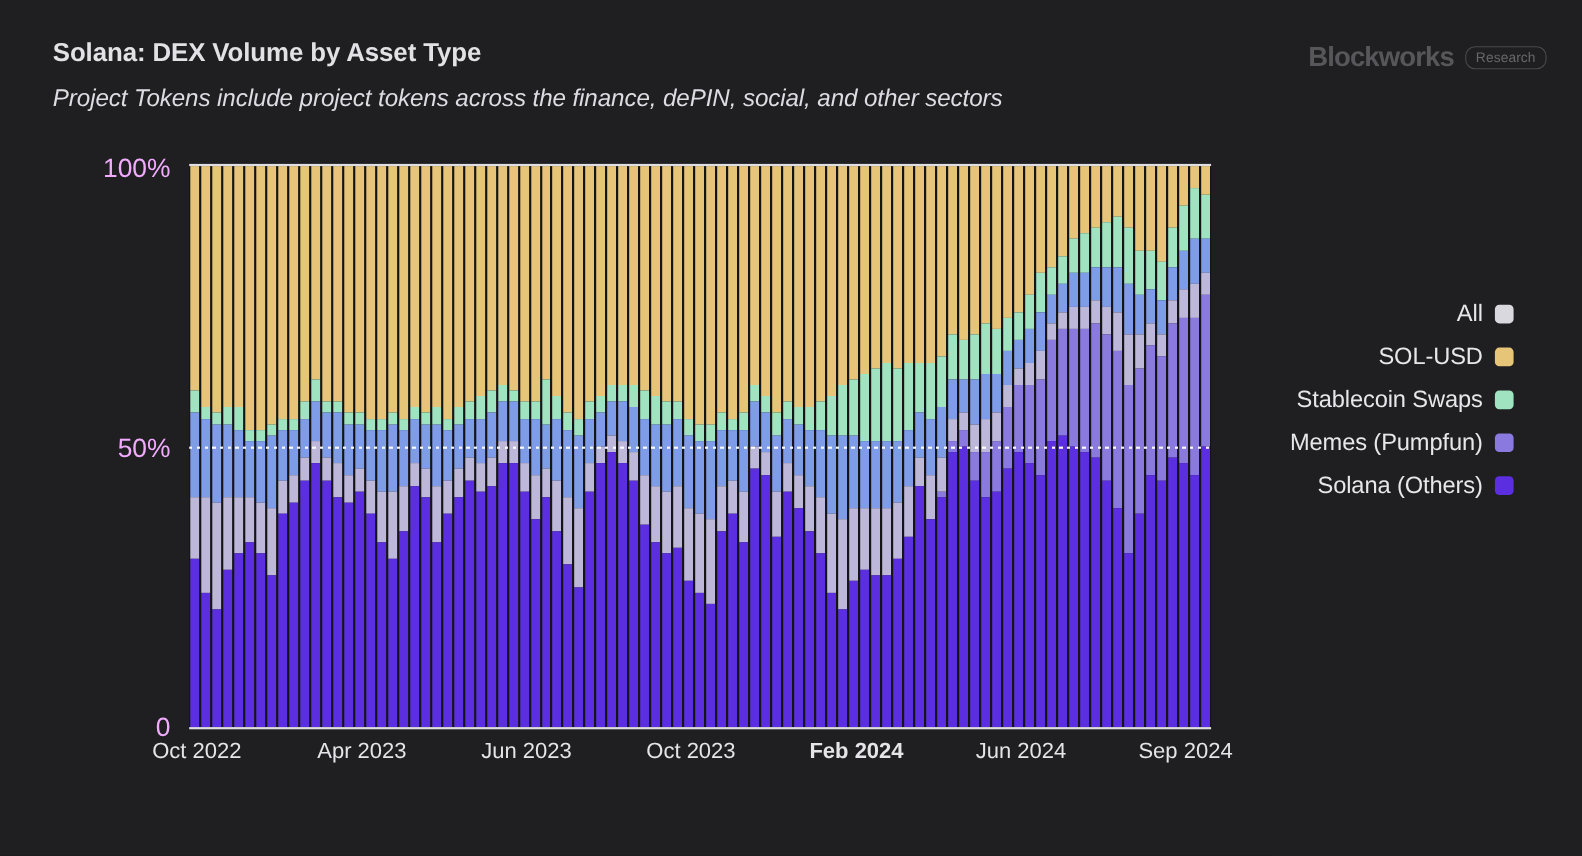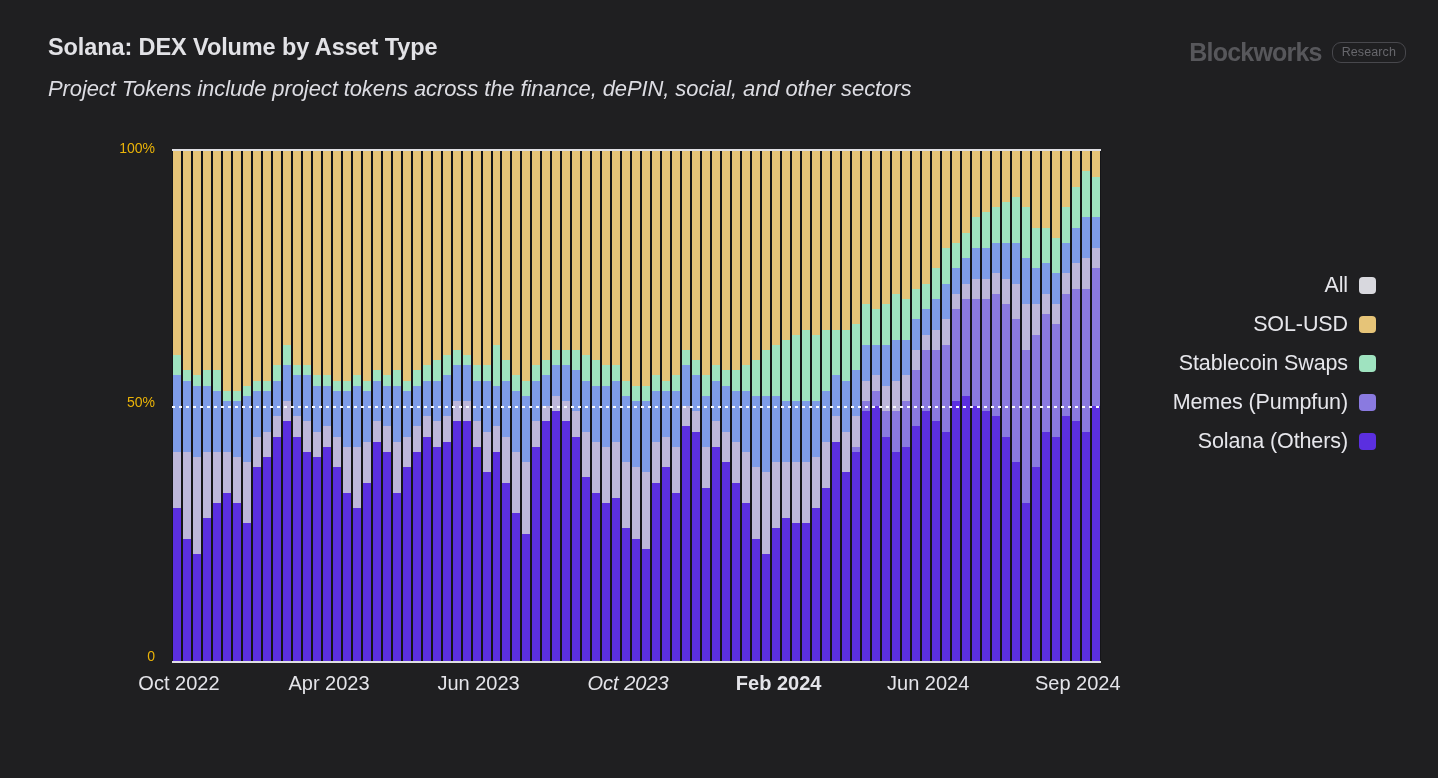--- a/index.html
+++ b/index.html
@@ -74,21 +74,21 @@
       to right, #ffffff 0px, #ffffff 3px, rgba(0,0,0,0) 3px, rgba(0,0,0,0) 7px);
     opacity: 0.95;
   }
   #gridline-top { top: -2px; background-image: none; background: #e9e9ee; height: 2px; }
   #gridline-mid { top: 255px; }
   #gridline-base { top: 510px; background-image: none; background: #e9e9ee; height: 2px; }
 
   
   .y-tick {
     position: absolute; right: 1262px;
-    font-size: 14px; color: #eab308; text-align: right;
+    font-size: 24px; color: #f0abfc; text-align: right;
     white-space: nowrap;
   }
   #ytick-100 { top: 140px; right: 1283px; }
   #ytick-50  { top: 394px; right: 1283px; }
   #ytick-0   { top: 648px; right: 1283px; }
 
   #xaxis {
     position: absolute; left: 172px; top: 672px;
     width: 929px; height: 34px;
   }
@@ -816,21 +816,21 @@
           </div>
         </div>
       <div class="gridline" id="gridline-top"></div>
       <div class="gridline" id="gridline-mid"></div>
       <div class="gridline" id="gridline-base"></div>
     </div>
     <div id="xaxis">
         <div class="x-tick" style="left: 0.75%;">Oct 2022</div>
         <div class="x-tick" style="left: 16.9%;">Apr 2023</div>
         <div class="x-tick" style="left: 33%;">Jun 2023</div>
-        <div class="x-tick" style="left: 49.1%; font-style: italic;">Oct 2023</div>
+        <div class="x-tick" style="left: 49.1%;">Oct 2023</div>
         <div class="x-tick" style="left: 65.3%; font-weight: bold;">Feb 2024</div>
         <div class="x-tick" style="left: 81.4%;">Jun 2024</div>
         <div class="x-tick" style="left: 97.5%;">Sep 2024</div>
       </div>
   </div>
 
   <div id="legend">
       <div class="legend-item">
         <span class="legend-label">All</span>
         <span class="legend-swatch" style="background: rgb(216, 216, 222);"></span>

